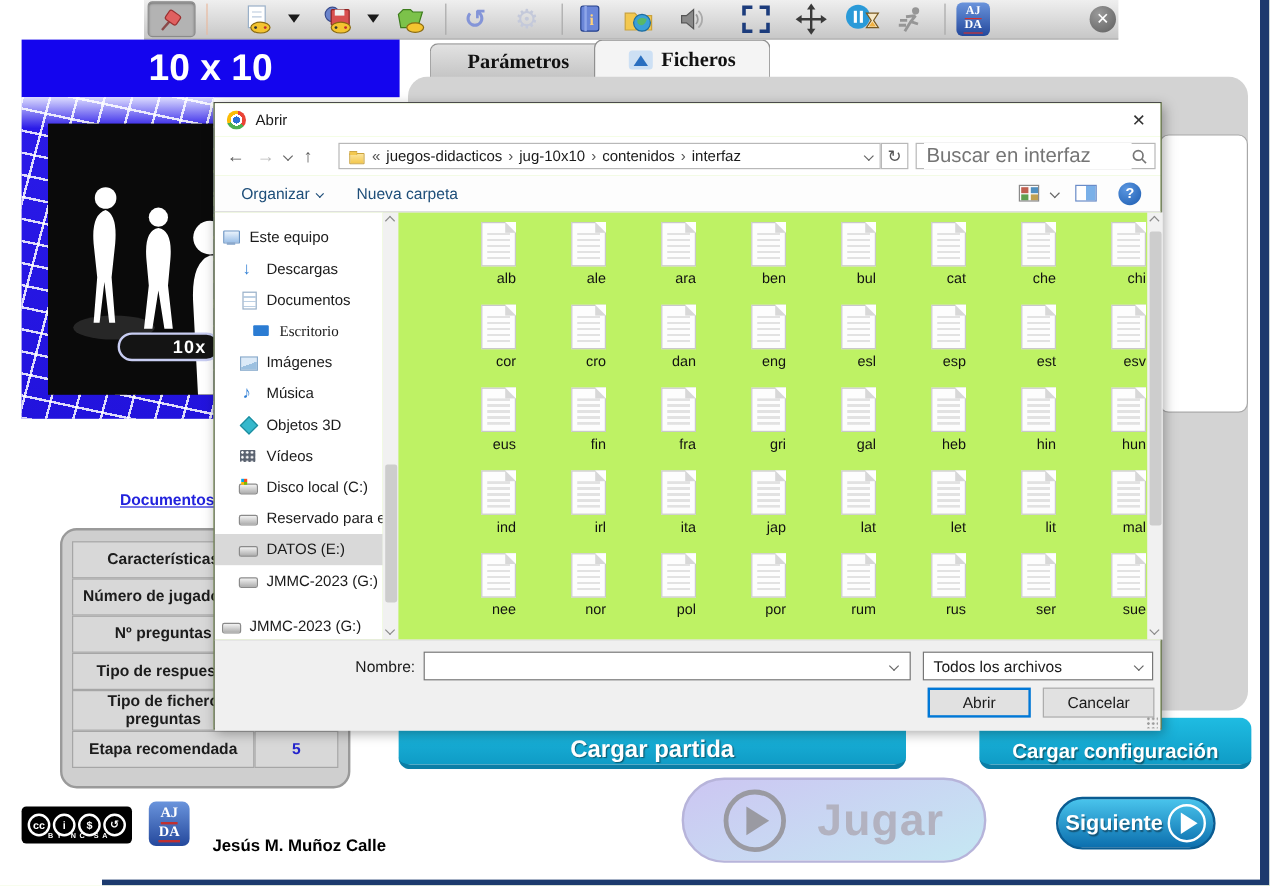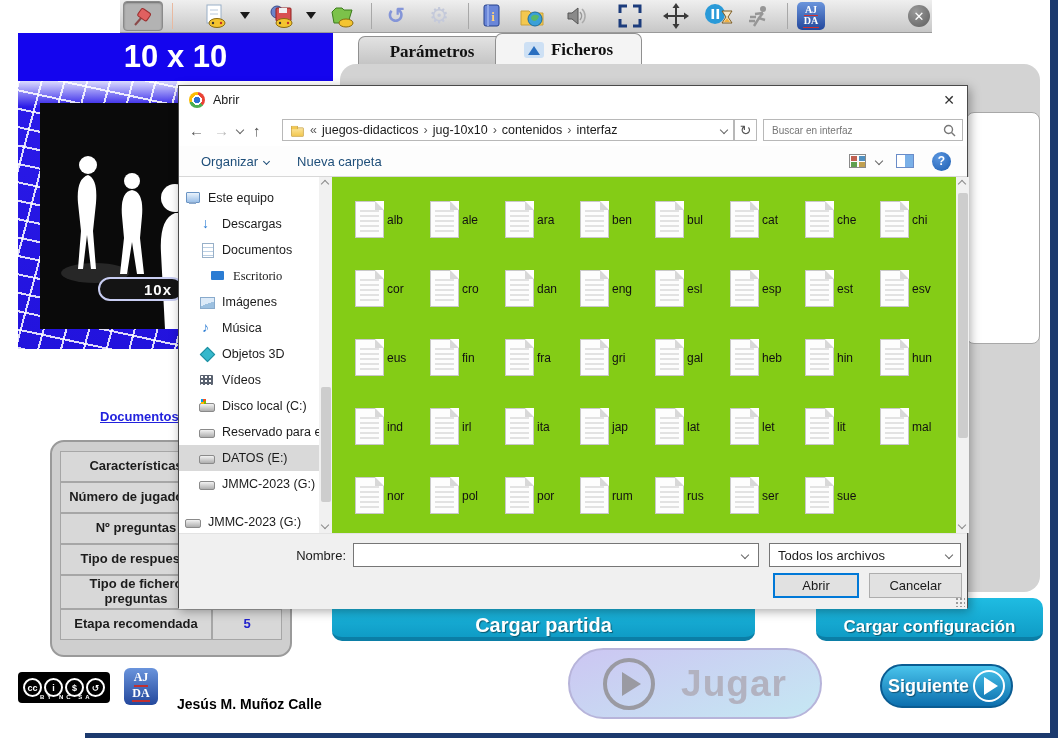--- a/index.html
+++ b/index.html
@@ -82,40 +82,40 @@
     background:linear-gradient(#6a94dc,#24489c);color:#fff;font-family:"Liberation Serif",serif;font-weight:bold;
     font-size:12px;line-height:1.1;display:flex;flex-direction:column;align-items:center;justify-content:center;}
   .ajda-footer i{font-style:normal;border-bottom:2px solid #c03030;}
   .author{position:absolute;left:177px;top:696px;font-size:14px;font-weight:bold;color:#000;}
 
   
   .navy-right{position:absolute;left:1050px;top:0;width:8px;height:738px;background:#1c3a6e;}
   .navy-bottom{position:absolute;left:85px;top:733px;width:965px;height:5px;background:#1c3a6e;}
 
   
-  .dialog{position:absolute;left:178px;top:85px;width:790px;height:523px;background:#84cc16;
+  .dialog{position:absolute;left:178px;top:85px;width:790px;height:523px;background:#bef264;
     border:1px solid #4a4a4a;box-shadow:2px 3px 10px rgba(0,0,0,.35);font-size:12.5px;color:#1a1a1a;}
   .dlg-title{position:absolute;left:0;top:0;width:100%;height:28px;background:#fff;display:flex;align-items:center;}
   .chrome-ico{width:16px;height:16px;border-radius:50%;margin-left:10px;flex:none;
     background:radial-gradient(circle at 50% 50%,#2a6fd4 0 3px,#fff 3px 4.8px,transparent 4.8px),
     conic-gradient(from 130deg,#4caf50 0 120deg,#fbbc05 120deg 240deg,#ea4335 240deg 360deg);}
   .dlg-title-text{margin-left:8px;font-size:12.5px;}
   .dlg-close{position:absolute;right:0;top:0;width:36px;height:28px;display:flex;align-items:center;justify-content:center;font-size:14px;color:#333;}
   .dlg-nav{position:absolute;left:0;top:28px;width:100%;height:32px;background:#fff;display:flex;align-items:center;}
   .nav-arrow{font-size:15px;margin-left:10px;color:#555;}
   .nav-arrow.dis{color:#bbb;}
   .chev{display:inline-block;width:6px;height:6px;border-right:1.5px solid #666;border-bottom:1.5px solid #666;transform:rotate(45deg);}
   .crumb-box{position:absolute;left:103px;top:5px;width:452px;height:22px;border:1px solid #b8b8b8;background:#fff;
     display:flex;align-items:center;gap:5px;padding:0 6px;overflow:hidden;white-space:nowrap;}
   .crumb-box .spacer{flex:1;}
   .refresh-btn{position:absolute;left:555px;top:5px;width:23px;height:22px;border:1px solid #b8b8b8;background:#fff;
     display:flex;align-items:center;justify-content:center;color:#555;font-size:14px;}
   .search-box{position:absolute;left:584px;top:5px;width:200px;height:22px;border:1px solid #b8b8b8;background:#fff;
     display:flex;align-items:center;padding:0 6px;}
-  .search-box input{border:none;outline:none;flex:1;font-size:10px;font-family:inherit;color:#444;min-width:0;}
+  .search-box input{border:none;outline:none;flex:1;font-size:17px;font-family:inherit;color:#444;min-width:0;}
   .dlg-cmd{position:absolute;left:0;top:60px;width:100%;height:31px;background:#fdfdfd;border-bottom:1px solid #d8d8d8;
     display:flex;align-items:center;color:#1e4e79;font-size:13px;}
   .cmd-item{display:flex;align-items:center;gap:6px;}
   .viewgrid-ico{width:17px;height:14px;border:1px solid #8a8a8a;
     background-image:linear-gradient(#c06050,#c06050),linear-gradient(#5090c0,#5090c0),linear-gradient(#60a050,#60a050),linear-gradient(#c0a050,#c0a050);
     background-size:6px 5px;background-repeat:no-repeat;background-position:1px 1px,9px 1px,1px 7px,9px 7px;}
   .pane-ico{width:18px;height:14px;border:1px solid #6a8cc8;background:linear-gradient(90deg,#fff 0 8px,#7ab0e8 8px);}
   .help-circ{width:19px;height:19px;border-radius:50%;background:radial-gradient(circle at 35% 30%,#5a96e0,#1c5cb0);
     color:#fff;font-weight:bold;font-size:12px;display:flex;align-items:center;justify-content:center;}
 
@@ -145,21 +145,21 @@
   .ico-drive::before,.ico-drive-win::before{content:"";position:absolute;left:0;top:5px;width:14px;height:7px;background:linear-gradient(#f2f2f2,#aeaeae);border:1px solid #8a8a8a;border-radius:2px;}
   .ico-drive-win::after{content:"";position:absolute;left:2px;top:1px;width:5px;height:5px;background:
     conic-gradient(#f25022 0 90deg,#7fba00 0 180deg,#ffb900 0 270deg,#00a4ef 0);}
   .ico-folder::before{content:"";position:absolute;left:1px;top:5px;width:13px;height:9px;background:linear-gradient(#fce49a,#f3c84f);border:1px solid #caa23c;border-radius:1px;}
   .ico-folder::after{content:"";position:absolute;left:1px;top:3px;width:6px;height:3px;background:#f3c84f;border:1px solid #caa23c;border-bottom:none;border-radius:1px 1px 0 0;}
   .ico-folder-sm{transform:scale(.85);}
 
   
   .filegrid{position:absolute;left:153px;top:91px;width:624px;height:356px;display:grid;
     grid-template-columns:repeat(8,75px);grid-auto-rows:69px;padding:8px 0 0 23px;}
-  .file-item{display:flex;flex-direction:row;align-items:center;gap:3px;}
+  .file-item{display:flex;flex-direction:column;align-items:flex-end;gap:3px;}
   .fileicon{width:29px;height:37px;background:#fdfdfd;border:1px solid #c9c9c9;position:relative;}
   .fileicon::before{content:"";position:absolute;left:4px;top:8px;right:4px;bottom:5px;
     background:repeating-linear-gradient(#e2e2e2 0 2px,transparent 2px 5px);}
   .fileicon::after{content:"";position:absolute;right:-1px;top:-1px;border-style:solid;border-width:0 9px 9px 0;border-color:#fff #fff #d8d8d8 #d8d8d8;}
   .file-label{font-size:12px;color:#111;}
 
   
   .dlg-footer{position:absolute;left:0;top:447px;width:100%;height:76px;background:#f0f0f0;border-top:1px solid #e3e3e3;}
   .name-label{position:absolute;left:100px;top:14px;width:67px;text-align:right;font-size:13px;}
   .name-input{position:absolute;left:174px;top:9px;width:406px;height:24px;border:1px solid #767676;background:#fff;
@@ -632,20 +632,24 @@
         <div class="file-item">
           <span class="fileicon"></span>
           <span class="file-label">lit</span>
         </div>
         <div class="file-item">
           <span class="fileicon"></span>
           <span class="file-label">mal</span>
         </div>
         <div class="file-item">
           <span class="fileicon"></span>
+          <span class="file-label">nee</span>
+        </div>
+        <div class="file-item">
+          <span class="fileicon"></span>
           <span class="file-label">nor</span>
         </div>
         <div class="file-item">
           <span class="fileicon"></span>
           <span class="file-label">pol</span>
         </div>
         <div class="file-item">
           <span class="fileicon"></span>
           <span class="file-label">por</span>
         </div>

